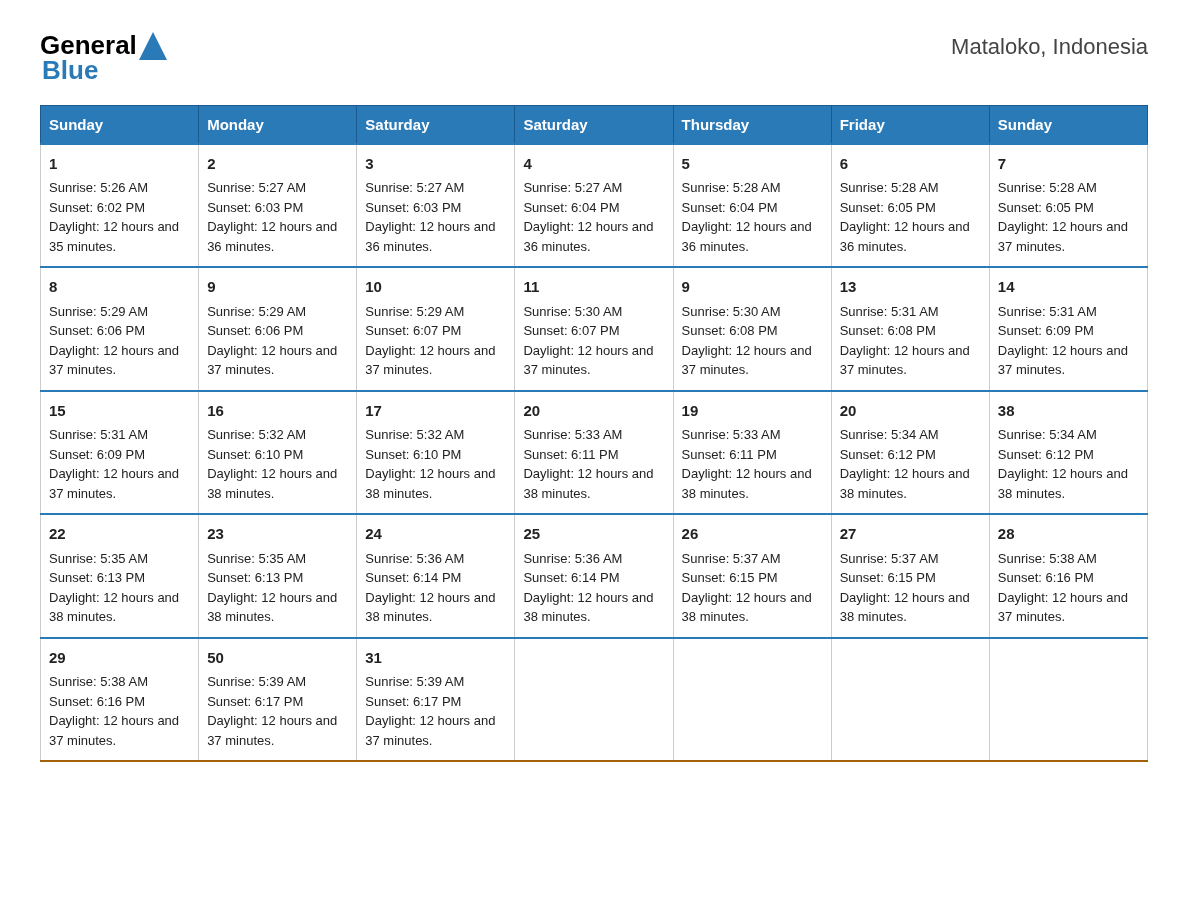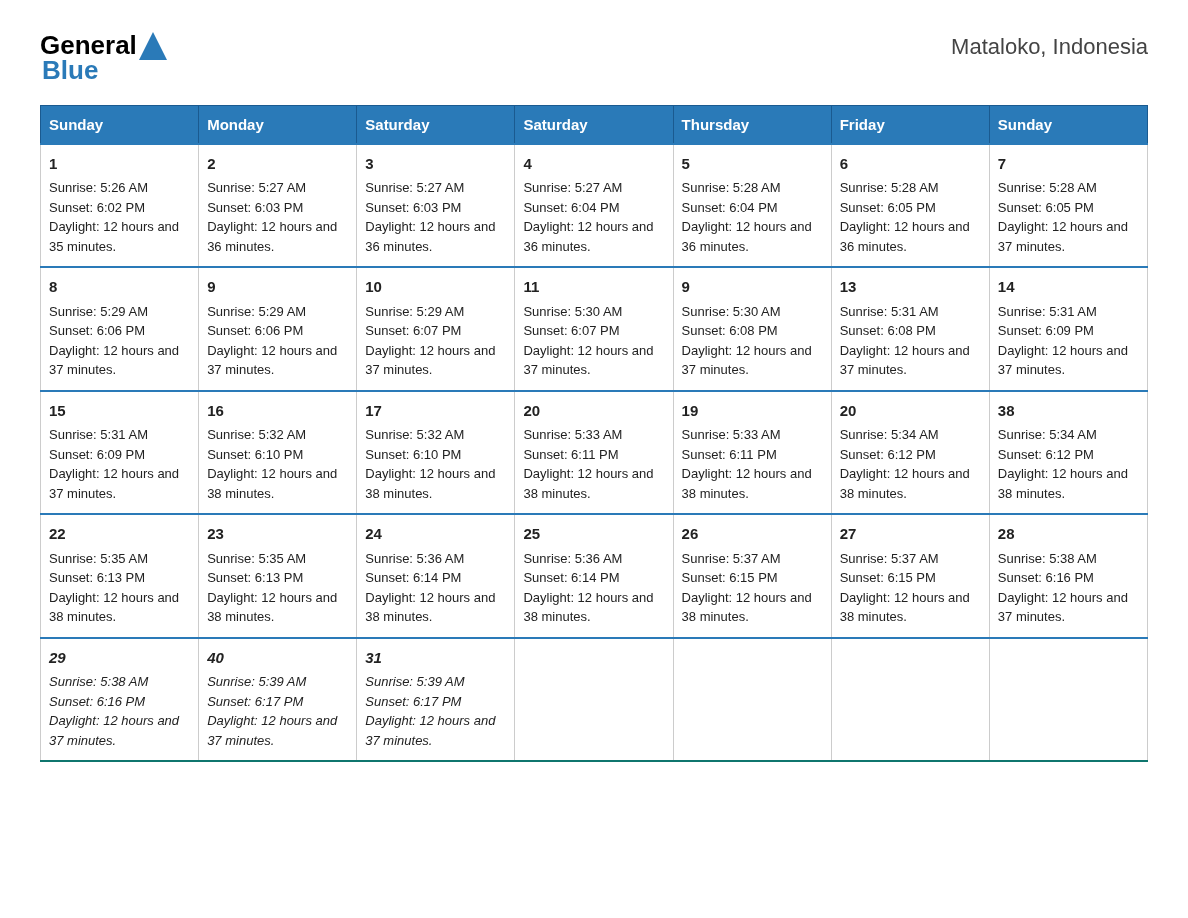--- a/index.html
+++ b/index.html
@@ -57,22 +57,21 @@
       color: #222;
       line-height: 1.5;
     }
     tbody tr td .day-num {
       font-size: 15px;
       font-weight: bold;
       display: block;
       margin-bottom: 3px;
     }
     tbody tr:last-child td {
-      border-bottom: 2px solid #0f766e;
-      font-style: italic;
+      border-bottom: 2px solid #a16207;
     }
     tbody tr td:first-child {
       border-left: 1px solid #ccc;
     }
     tbody tr {
       border-top: 2px solid #2a7ab8;
     }
   </style>
 </head>
 <body>
@@ -138,21 +137,21 @@
         <td><span class="day-num">22</span><span>Sunrise: 5:35 AM</span><br><span>Sunset: 6:13 PM</span><br><span>Daylight: 12 hours and 38 minutes.</span></td>
         <td><span class="day-num">23</span><span>Sunrise: 5:35 AM</span><br><span>Sunset: 6:13 PM</span><br><span>Daylight: 12 hours and 38 minutes.</span></td>
         <td><span class="day-num">24</span><span>Sunrise: 5:36 AM</span><br><span>Sunset: 6:14 PM</span><br><span>Daylight: 12 hours and 38 minutes.</span></td>
         <td><span class="day-num">25</span><span>Sunrise: 5:36 AM</span><br><span>Sunset: 6:14 PM</span><br><span>Daylight: 12 hours and 38 minutes.</span></td>
         <td><span class="day-num">26</span><span>Sunrise: 5:37 AM</span><br><span>Sunset: 6:15 PM</span><br><span>Daylight: 12 hours and 38 minutes.</span></td>
         <td><span class="day-num">27</span><span>Sunrise: 5:37 AM</span><br><span>Sunset: 6:15 PM</span><br><span>Daylight: 12 hours and 38 minutes.</span></td>
         <td><span class="day-num">28</span><span>Sunrise: 5:38 AM</span><br><span>Sunset: 6:16 PM</span><br><span>Daylight: 12 hours and 37 minutes.</span></td>
       </tr>
       <tr>
         <td><span class="day-num">29</span><span>Sunrise: 5:38 AM</span><br><span>Sunset: 6:16 PM</span><br><span>Daylight: 12 hours and 37 minutes.</span></td>
-        <td><span class="day-num">40</span><span>Sunrise: 5:39 AM</span><br><span>Sunset: 6:17 PM</span><br><span>Daylight: 12 hours and 37 minutes.</span></td>
+        <td><span class="day-num">50</span><span>Sunrise: 5:39 AM</span><br><span>Sunset: 6:17 PM</span><br><span>Daylight: 12 hours and 37 minutes.</span></td>
         <td><span class="day-num">31</span><span>Sunrise: 5:39 AM</span><br><span>Sunset: 6:17 PM</span><br><span>Daylight: 12 hours and 37 minutes.</span></td>
         <td></td>
         <td></td>
         <td></td>
         <td></td>
       </tr>
     </tbody>
 </table>
 
 </body></html>

